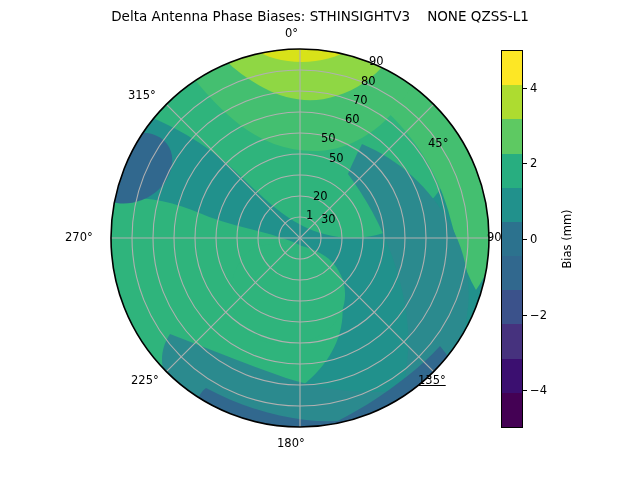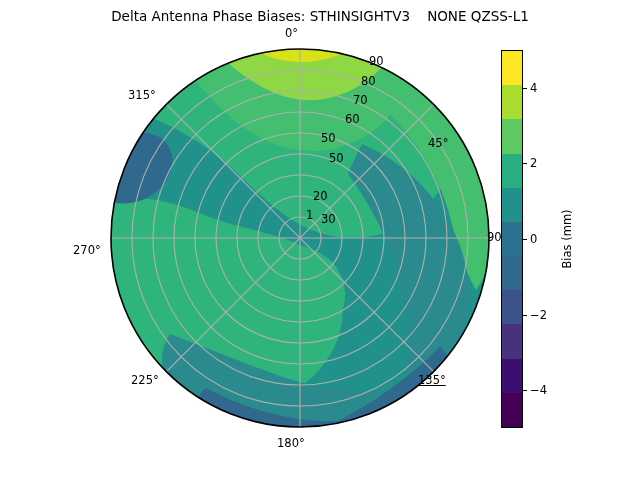--- a/index.html
+++ b/index.html
@@ -176,21 +176,21 @@
 
       <circle cx="190" cy="190" r="189" fill="none" stroke="#000000" stroke-width="1.6"></circle>
     </svg>
 
     <div class="ang-label" style="left:175px; top:-22px;">0°</div>
     <div class="ang-label" style="left:318px; top:40px;margin-top:48px;">45°</div>
     <div class="ang-label" style="left:377px; top:182px;">90</div>
     <div class="ang-label" style="left:308px; top:325px;text-decoration:underline;">135°</div>
     <div class="ang-label" style="left:167px; top:388px;">180°</div>
     <div class="ang-label" style="left:21px; top:325px;">225°</div>
-    <div class="ang-label" style="left:-45px; top:195px;margin-left:8px;">270°</div>
+    <div class="ang-label" style="left:-45px; top:182px;">270°</div>
     <div class="ang-label" style="left:18px; top:40px;">315°</div>
 
     <div class="rad-label" style="left:196px; top:160px;">1</div>
     <div class="rad-label" style="left:203px; top:141px;">20</div>
     <div class="rad-label" style="left:211px; top:122px;margin-top:42px;">30</div>
     <div class="rad-label" style="left:219px; top:103px;">50</div>
     <div class="rad-label" style="left:211px; top:83px;">50</div>
     <div class="rad-label" style="left:235px; top:64px;">60</div>
     <div class="rad-label" style="left:243px; top:45px;">70</div>
     <div class="rad-label" style="left:251px; top:26px;">80</div>

